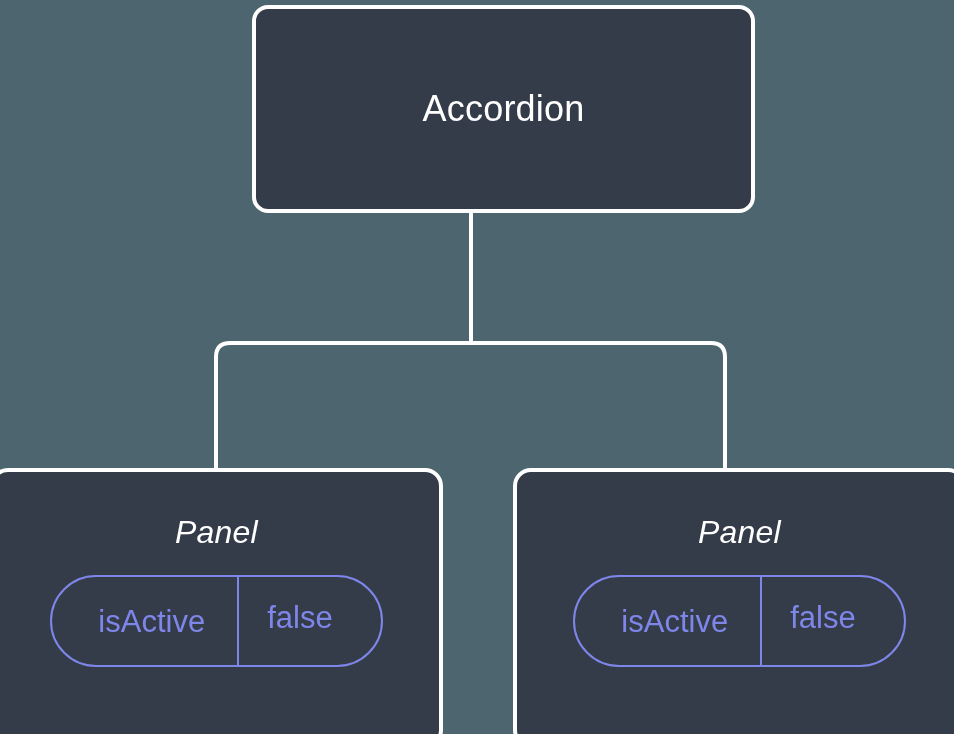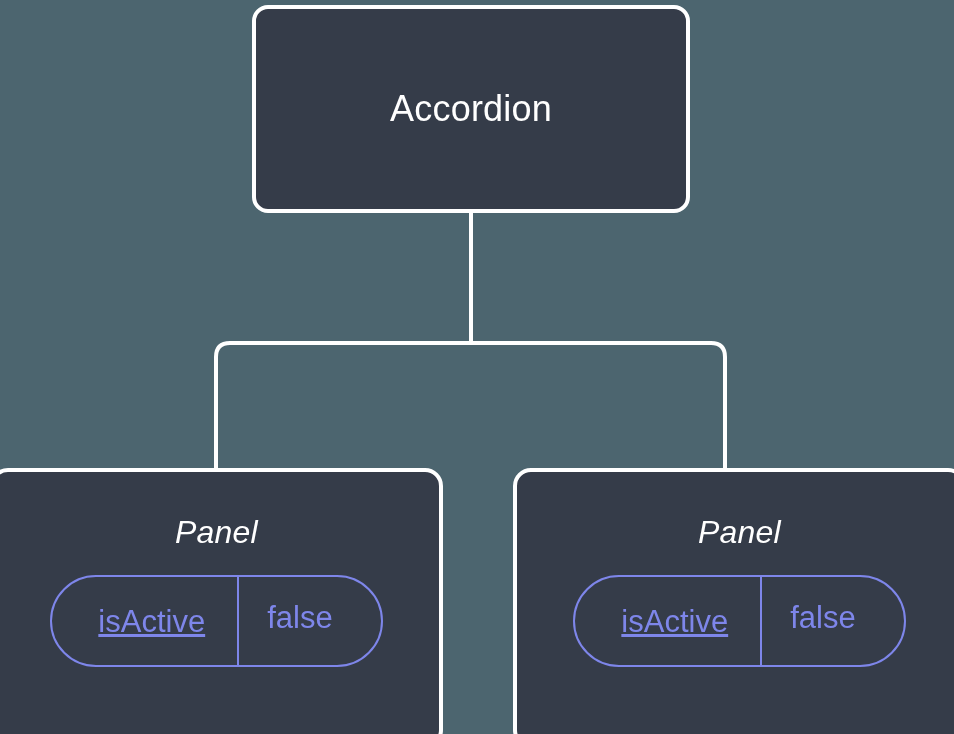--- a/index.html
+++ b/index.html
@@ -40,21 +40,21 @@
     border: 4px solid #ffffff;
     border-radius: 16px;
     display: flex;
     flex-direction: column;
     align-items: center;
   }
 
   .node-root {
     left: 252px;
     top: 5px;
-    width: 438px;
+    width: 503px;
     height: 208px;
     justify-content: center;
   }
 
   .node-title {
     color: #ffffff;
     font-size: 36px;
     font-weight: 400;
     letter-spacing: 0.2px;
     line-height: 1;
@@ -91,21 +91,20 @@
     align-items: center;
     justify-content: center;
     color: #7e86ea;
     font-size: 31px;
     line-height: 1;
     white-space: nowrap;
   }
   .pill-key {
     padding: 0 32px 0 46px;
     border-right: 2px solid #7e86ea;
-    text-decoration: underline;
   }
   .pill-value {
     padding: 0 48px 8px 28px;
   }
 </style>
 </head>
 <body>
 
 <div id="stage">
 

